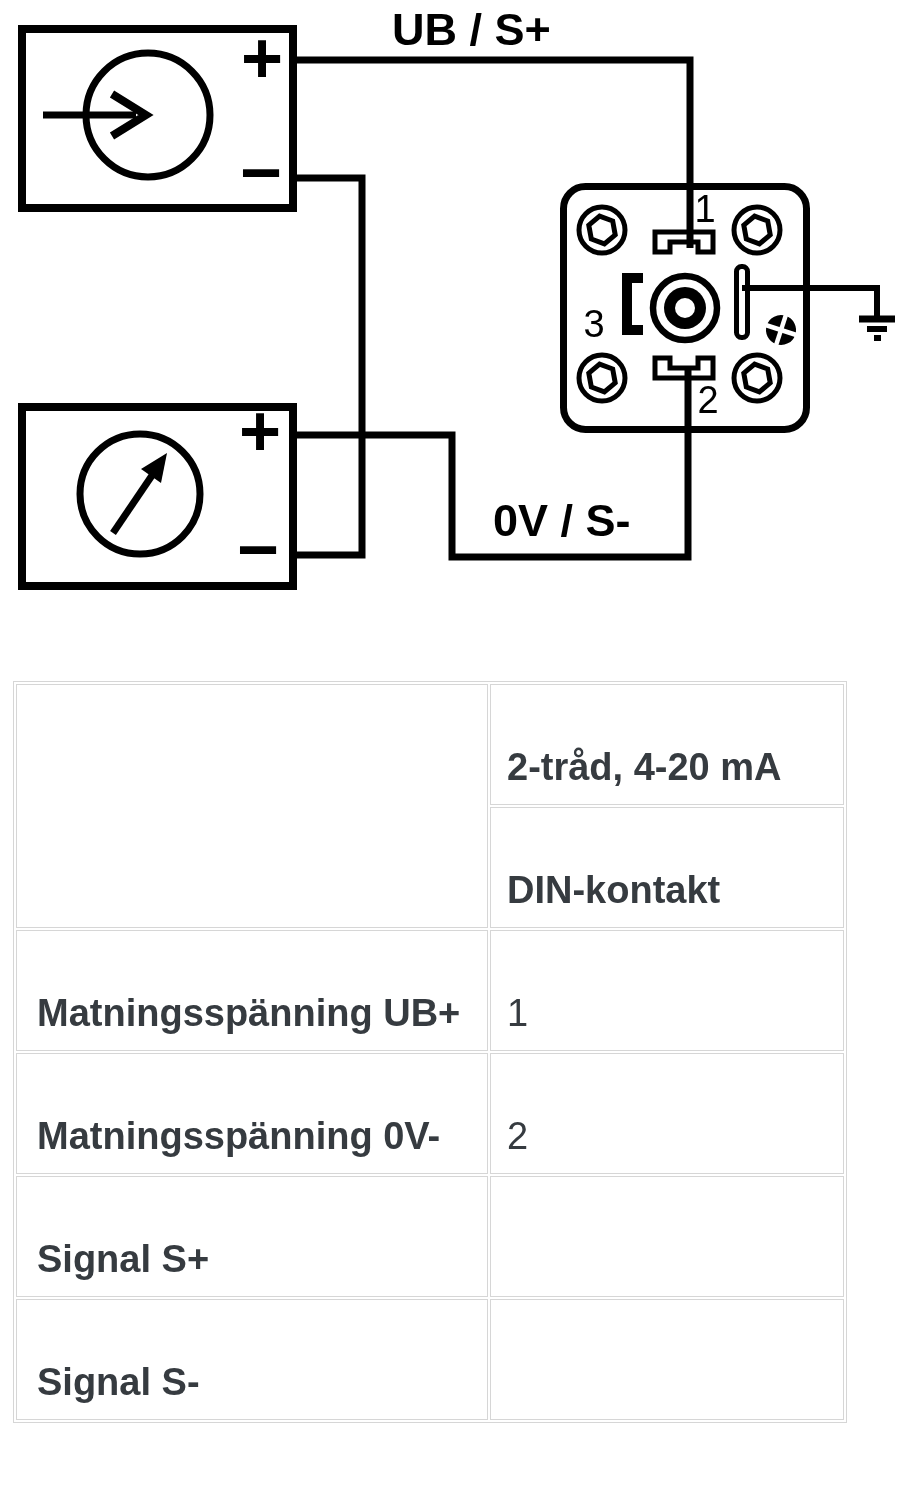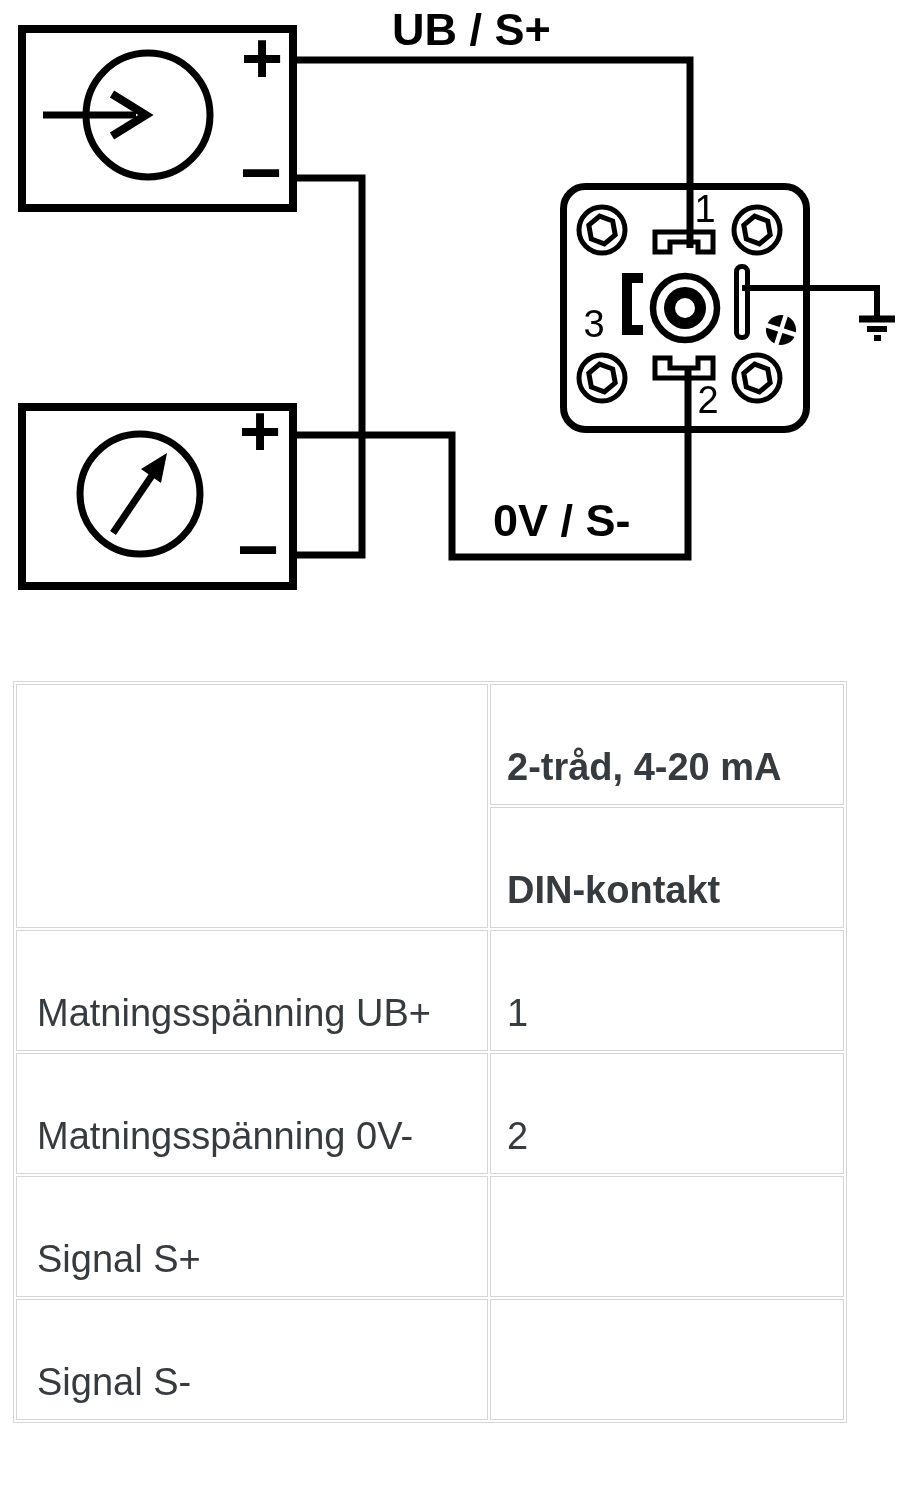--- a/index.html
+++ b/index.html
@@ -9,21 +9,21 @@
   .diagram-label{font-family:"Liberation Sans",sans-serif;font-weight:700;fill:#000;}
   .pin-num{font-family:"Liberation Sans",sans-serif;font-weight:400;fill:#000;}
   .terminal{font-family:"Liberation Sans",sans-serif;font-weight:700;fill:#000;}
 
   table.pinout{position:absolute;left:13px;top:681px;width:834px;
         table-layout:fixed;border-spacing:2px;border:1px solid #d6d6d6;
         background:#ffffff;}
   table.pinout td{border:1px solid #d6d6d6;vertical-align:bottom;height:104px;
         font-size:38px;line-height:1.1;color:#363b40;background:#ffffff;
         padding:0 6px 15px 20px;overflow:hidden;white-space:nowrap;}
-  table.pinout td.lbl{font-weight:400;margin-top:20px;}
+  table.pinout td.lbl{font-weight:700;margin-top:20px;}
   table.pinout td.val{font-weight:400;padding-left:16px;}
   table.pinout td.hdr{font-weight:700;padding-left:16px;}
   table.pinout td.blank{border:1px solid #d6d6d6;}
 </style>
 </head>
 <body>
 
 <div class="page">
 
   <svg class="diagram-svg" width="903" height="662" viewBox="0 0 903 662">

